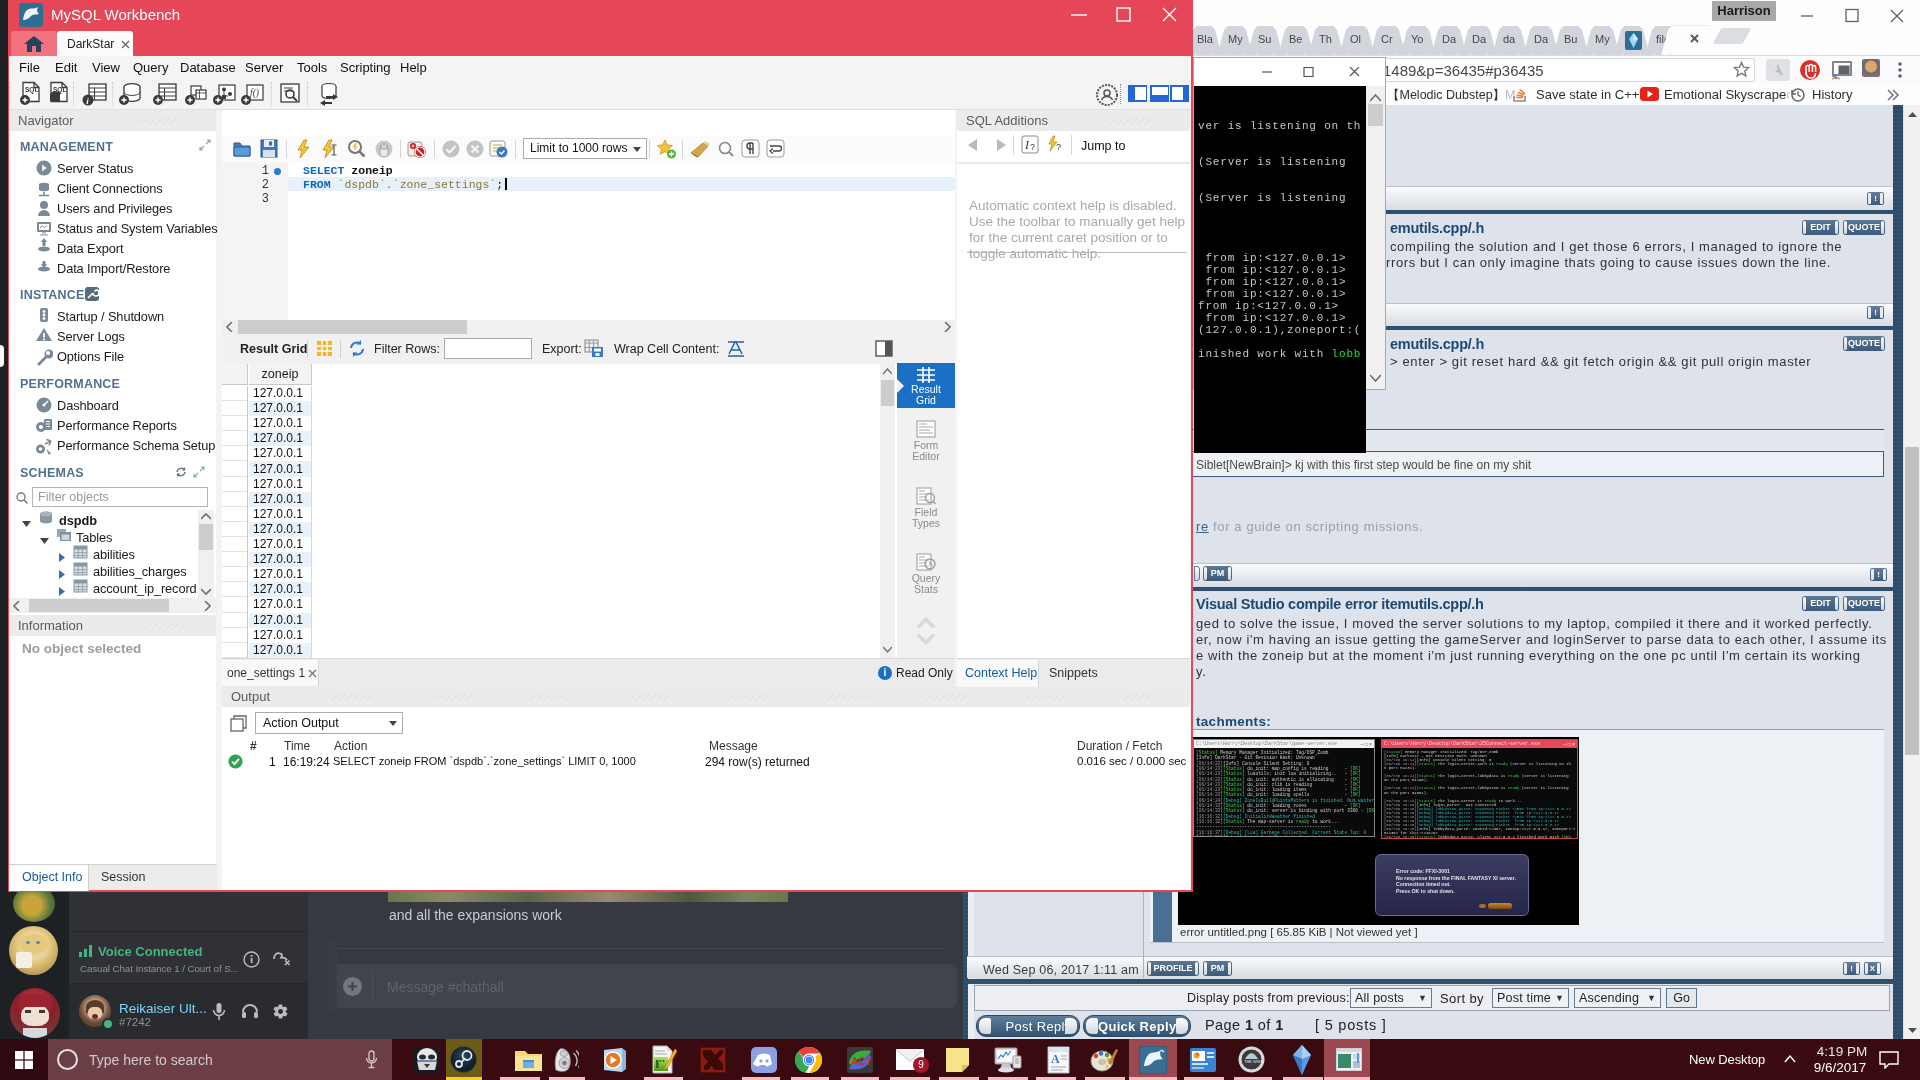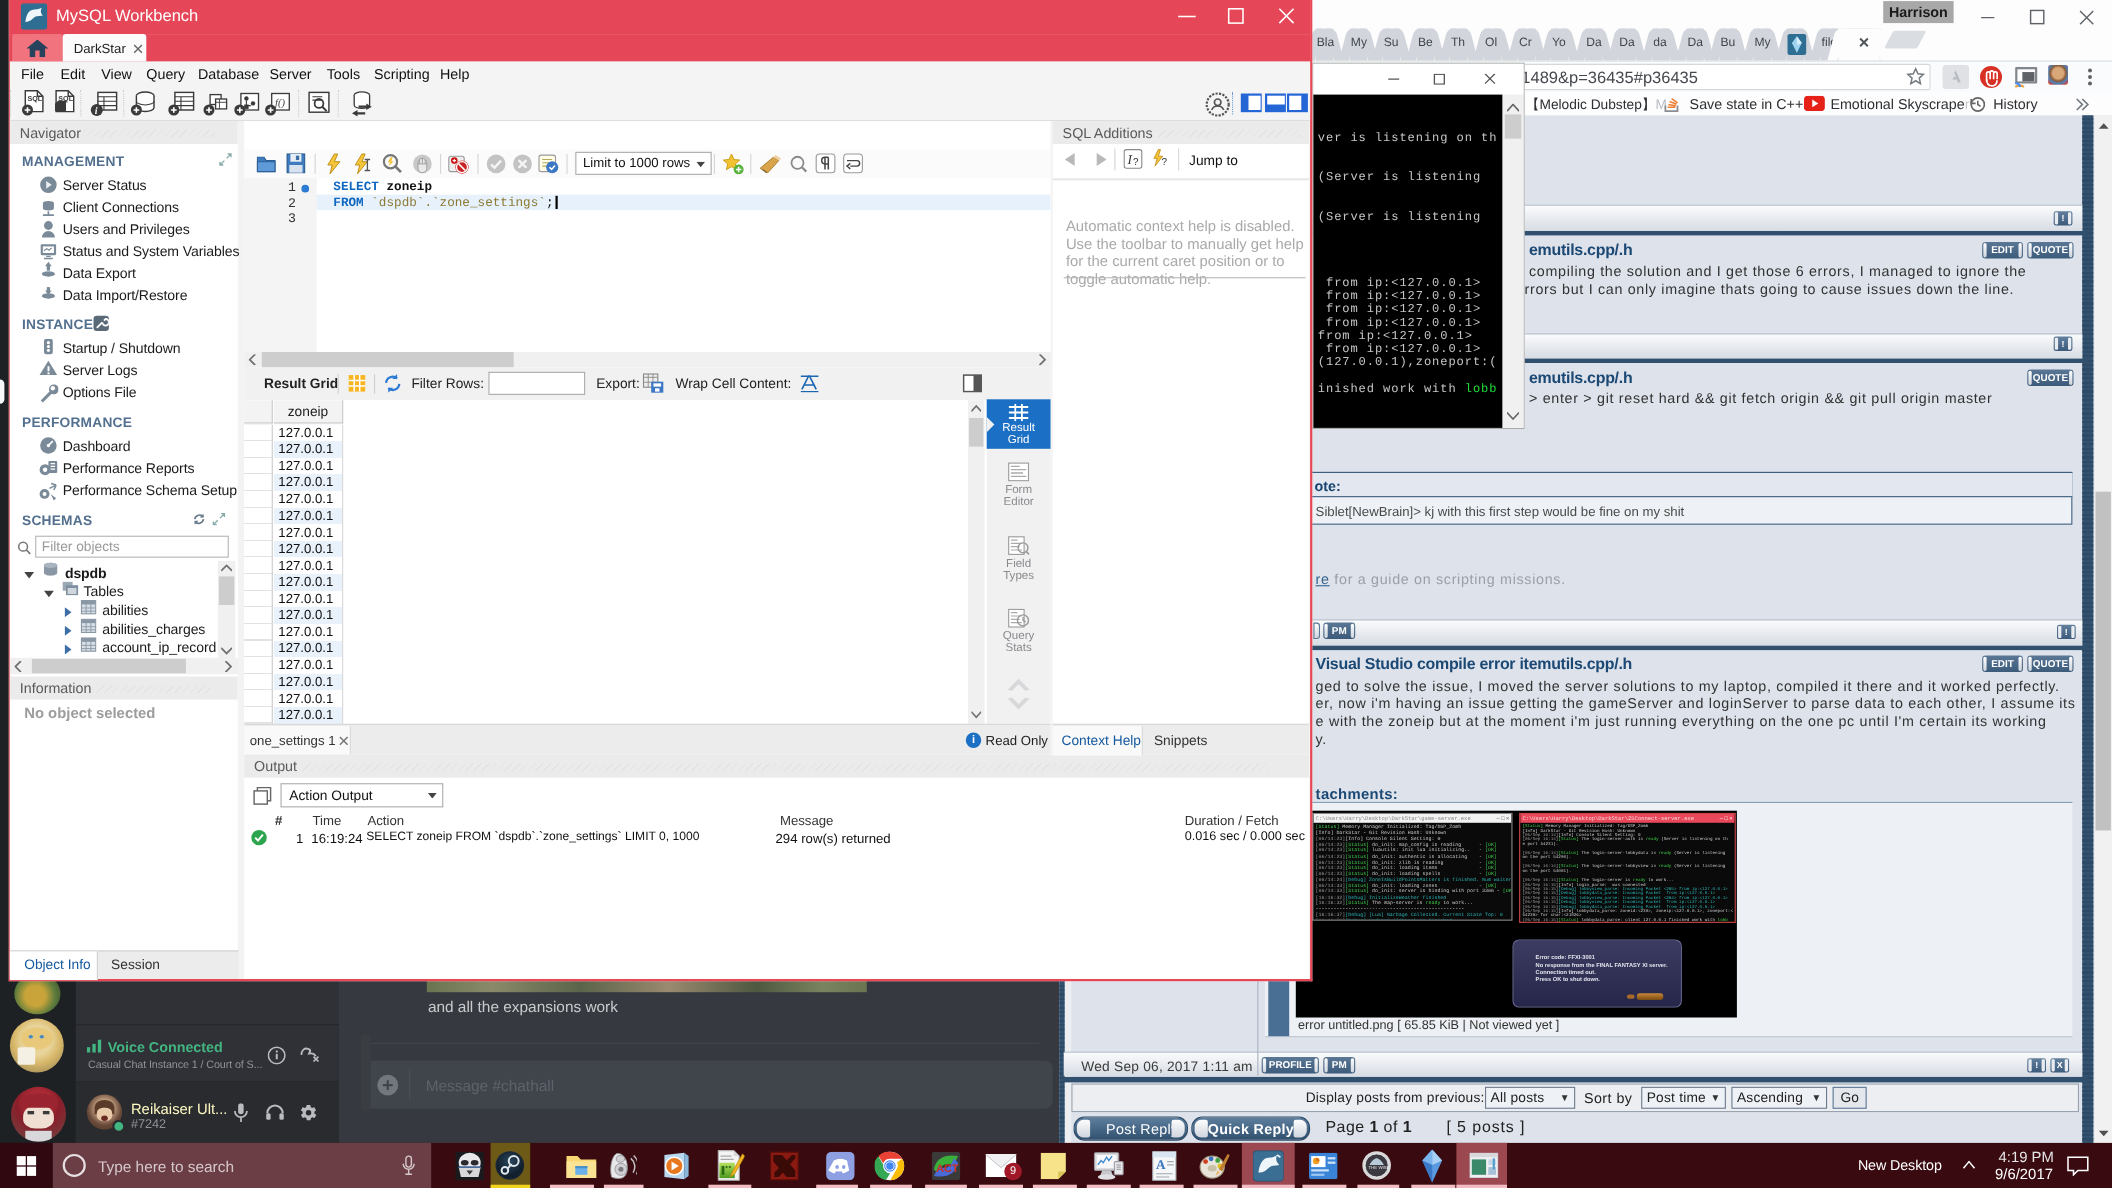--- a/index.html
+++ b/index.html
@@ -93,21 +93,21 @@
         <path d="M12 10.5 l4.5 4.5 M16.5 10.5 L12 15" stroke="#b9bbbe" stroke-width="1.6"></path>
       </svg>
 
     <div class="abs" style="left:69px;top:984px;width:239px;height:56px;background:#292b2f;"></div>
     <div class="dc-av" style="left:79px;top:995px;width:32px;height:32px;background:radial-gradient(circle at 50% 40%,#c4a284 0 30%,#6a4a3a 60%,#4a3424 100%);">
       <div style="position:absolute;left:7px;top:5px;width:18px;height:13px;background:#5a3a28;border-radius:50% 50% 0 0;"></div>
       <div style="position:absolute;left:9px;top:12px;width:14px;height:12px;background:#e8c9a8;border-radius:40%;"></div>
       <div style="position:absolute;left:13px;top:19px;width:6px;height:5px;background:#6a2a22;border-radius:50%;"></div>
     </div>
     <div class="abs" style="left:102px;top:1018px;width:12px;height:12px;border-radius:50%;background:#43b581;border:2px solid #292b2f;"></div>
-    <div class="abs" style="left:119px;top:1001px;color:#fef9c3;font-size:13.5px;">Reikaiser Ult...</div>
+    <div class="abs" style="left:119px;top:1001px;color:#7dd3fc;font-size:13.5px;">Reikaiser Ult...</div>
     <div class="abs" style="left:119px;top:1016px;color:#8e9297;font-size:11.5px;">#7242</div>
     <svg class="abs" style="left:212px;top:1003px" width="14" height="18" viewBox="0 0 14 18" fill="#b9bbbe">
         <rect x="4.5" y="0" width="5" height="10" rx="2.5"></rect>
         <path d="M1.5 7 a5.5 5.5 0 0 0 11 0" fill="none" stroke="#b9bbbe" stroke-width="1.6"></path>
         <rect x="6.3" y="13" width="1.6" height="4"></rect>
       </svg>
     <svg class="abs" style="left:241px;top:1003px" width="18" height="17" viewBox="0 0 18 17" fill="#b9bbbe">
         <path d="M2 9 a7 7 0 0 1 14 0" fill="none" stroke="#b9bbbe" stroke-width="2"></path>
         <rect x="1" y="9" width="4" height="6" rx="1.5"></rect>
         <rect x="13" y="9" width="4" height="6" rx="1.5"></rect>
@@ -370,21 +370,21 @@
   </div>
   <div class="abs" id="term">
 
     <div class="abs" style="left:0;top:0;width:191px;height:28px;background:#fff;">
       <svg class="abs" style="left:64px;top:9px" width="110" height="10" viewBox="0 0 110 10" fill="none" stroke="#555" stroke-width="1.2">
           <path d="M4 5 h10"></path>
           <rect x="46" y="0.5" width="9" height="9"></rect>
           <path d="M92 0 l9 9 M101 0 l-9 9"></path>
         </svg>
     </div>
-    <div class="abs" style="left:0;top:28px;width:172px;height:303px;background:#000;overflow:hidden;">
+    <div class="abs" style="left:0;top:28px;width:172px;height:367px;background:#000;overflow:hidden;">
       <div class="tline" style="top:34px;">ver is listening on th</div>
       <div class="tline" style="top:70px;">(Server is listening</div>
       <div class="tline" style="top:106px;">(Server is listening</div>
       <div class="tline" style="top:166px;"> from ip:&lt;127.0.0.1&gt;</div>
       <div class="tline" style="top:178px;"> from ip:&lt;127.0.0.1&gt;</div>
       <div class="tline" style="top:190px;"> from ip:&lt;127.0.0.1&gt;</div>
       <div class="tline" style="top:202px;"> from ip:&lt;127.0.0.1&gt;</div>
       <div class="tline" style="top:214px;">from ip:&lt;127.0.0.1&gt;</div>
       <div class="tline" style="top:226px;"> from ip:&lt;127.0.0.1&gt;</div>
       <div class="tline" style="top:238px;">(127.0.0.1),zoneport:(</div>

